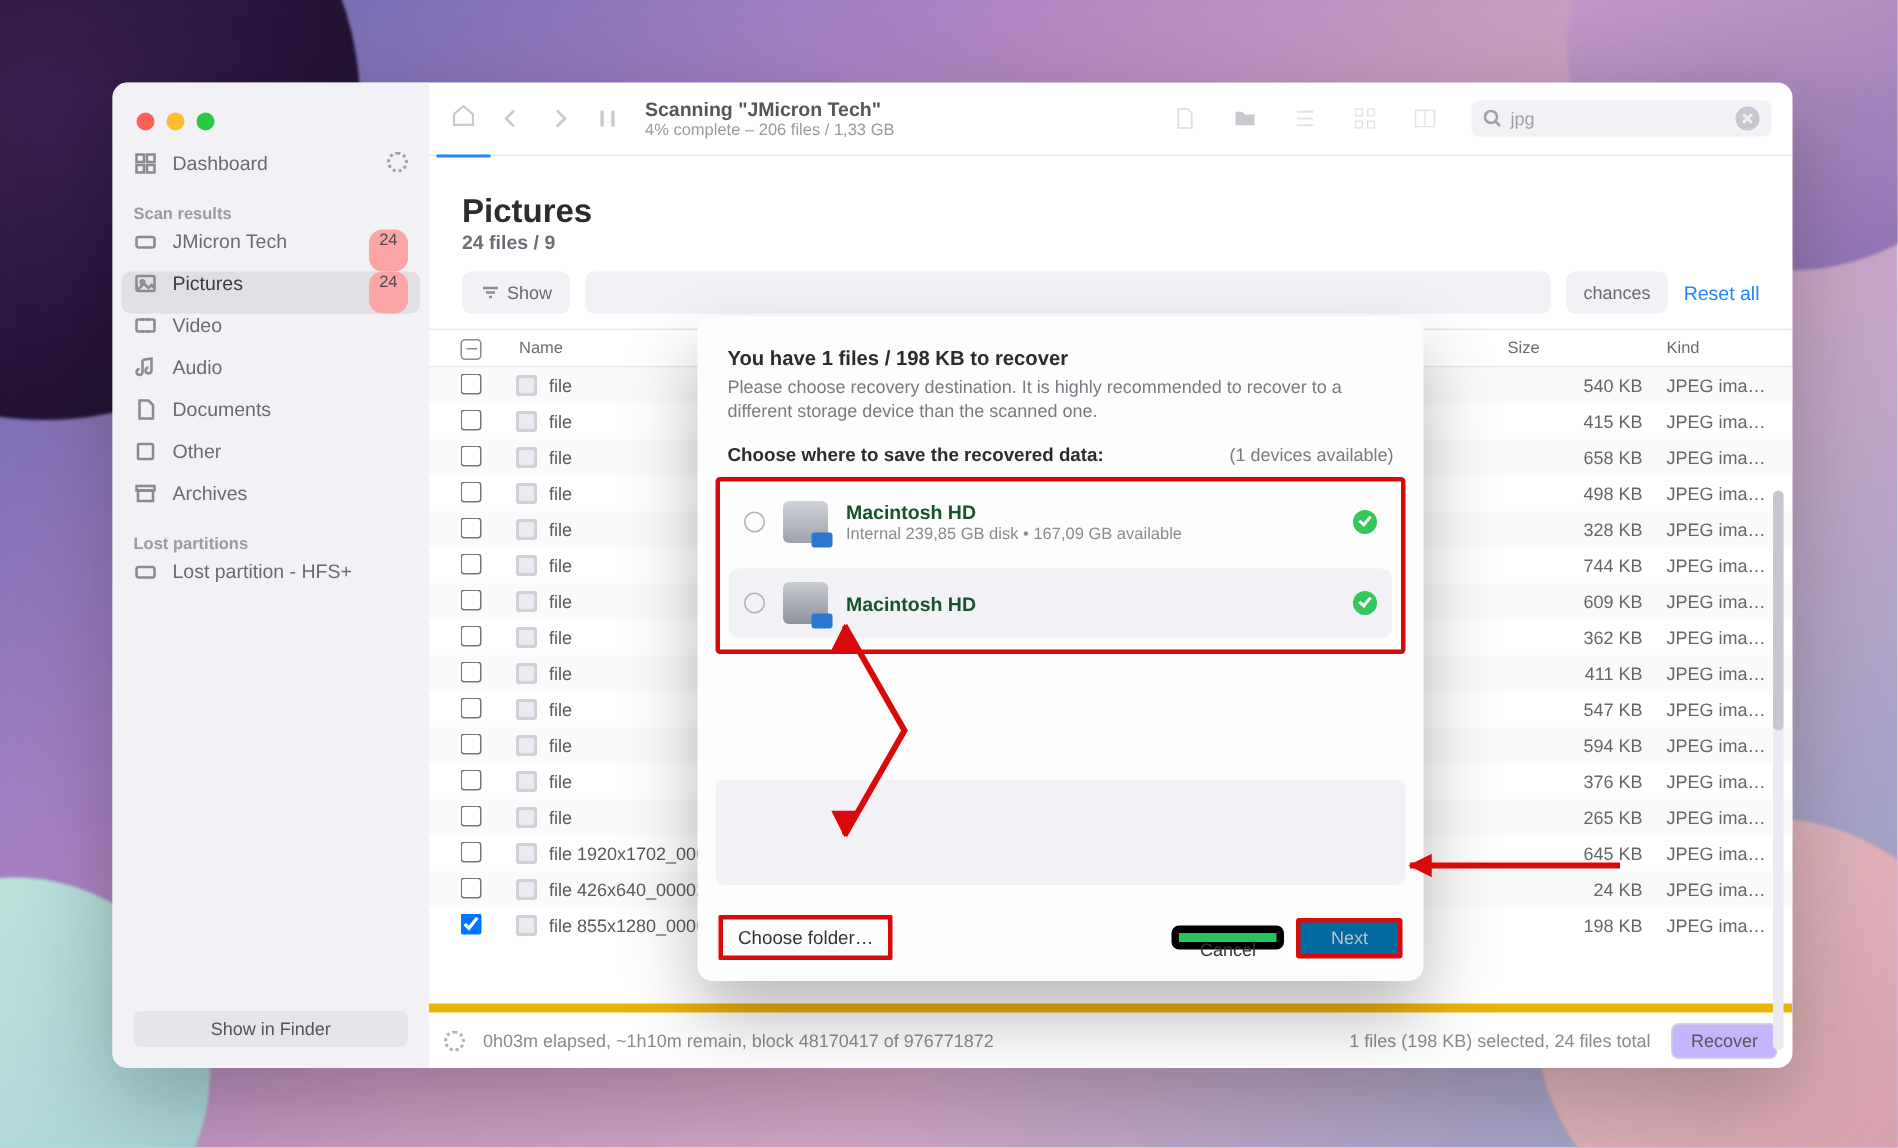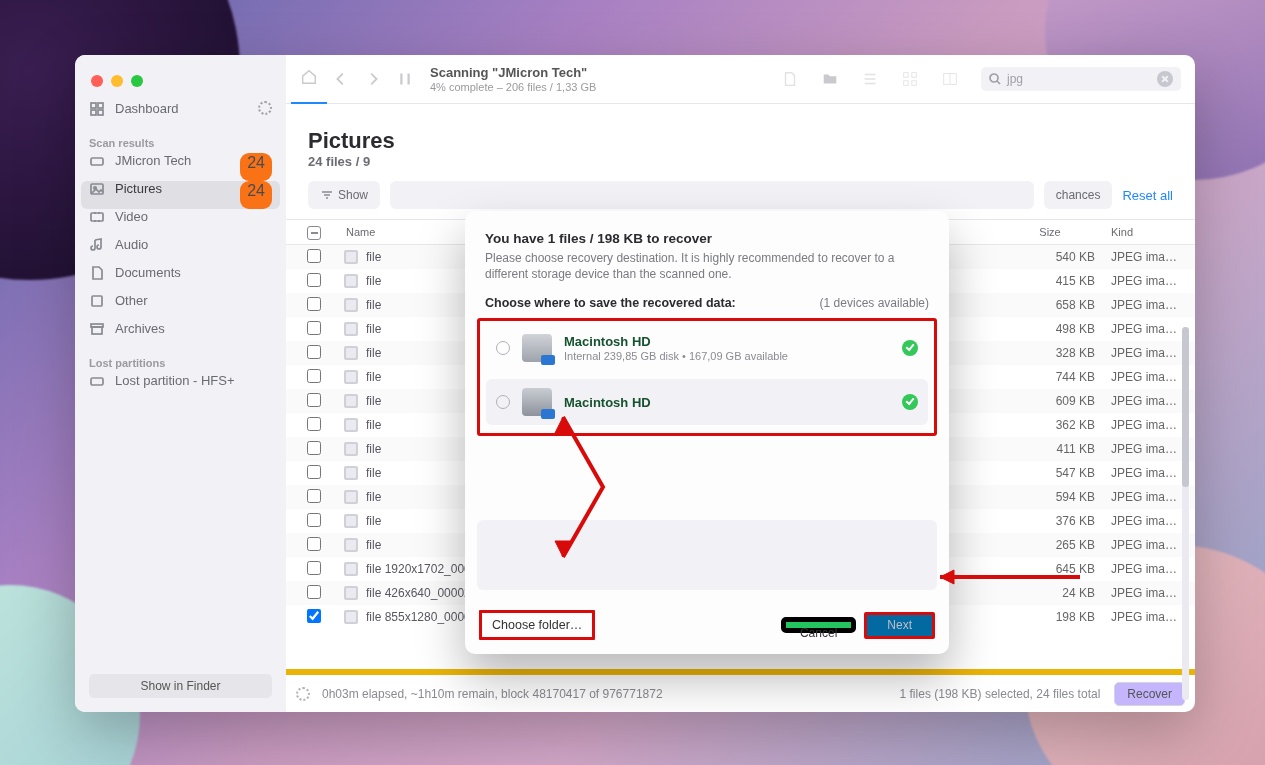--- a/index.html
+++ b/index.html
@@ -26,22 +26,22 @@
   }
   .traffic { display: flex; gap: 8px; padding: 8px 0 14px 16px; }
   .tl { width: 12px; height: 12px; border-radius: 50%; }
   .tl.red { background: #ff5f57; } .tl.yellow { background: #febc2e; } .tl.green { background: #28c840; }
   .sb-row {
     display: flex; gap: 10px; height: 28px; padding: 0 14px; cursor: default;
     color: #6a6a72; font-size: 13px;
   }
   .sb-row.active { background: #dfdfe4; border-radius: 6px; margin: 0 6px; padding: 0 8px; color: #3a3a3f; }
   .sb-row .badge {
-    margin-left: auto; background: #f97316; color: #4a4a50; border-radius: 9px;
-    padding: 1px 7px; font-size: 16px;
+    margin-left: auto; background: #fca5a5; color: #4a4a50; border-radius: 9px;
+    padding: 1px 7px; font-size: 11px;
   }
   .sb-head { padding: 8px 14px 4px; color: #9a9aa0; font-size: 11px; font-weight: 600; }
   .show-finder {
     margin: 14px 14px 14px; height: 24px; border-radius: 5px; background: #e6e6ea;
     text-align: center; line-height: 24px; font-size: 12px; color: #555; cursor: default;
     margin-top: auto;
   }
   .spin { margin-left: auto; width:14px; height:14px; border:2px dotted #a0a0a8; border-radius:50%; }
 
   .main { flex: 1; display: flex; flex-direction: column; min-width: 0; }
@@ -79,21 +79,21 @@
   }
   .reset { margin-left:auto; color:#1f87ff; font-size:13px; cursor:pointer;}
 
   .list-hdr {
     display:flex; align-items:center; border-top:1px solid #e7e7eb; border-bottom:1px solid #e7e7eb;
     height:26px; font-size:11px; color:#6a6a72; padding-left:6px;
   }
   .col-sel{width:44px;text-align:center;}
   .col-name{flex:1; padding-left:10px;}
   .col-mod{width:180px; padding-left:10px;}
-  .col-size{width:100px; text-align:center; padding-right:10px;}
+  .col-size{width:100px; text-align:left; padding-right:10px;}
   .col-kind{width:90px; padding-left:6px;}
 
   .filelist { flex:1; overflow:auto; }
   .row {
     display:flex; align-items:center; height:24px; font-size:12px; color:#585860; padding-left:6px;
   }
   .row:nth-child(odd){ background:#fafafb; }
   .row .cb { width:44px; text-align:center; }
   .row .cb input { width:14px; height:14px; }
   .row .nm { flex:1; display:flex; align-items:center; gap:8px; padding-left:8px; white-space:nowrap; overflow:hidden; text-overflow:ellipsis;}

